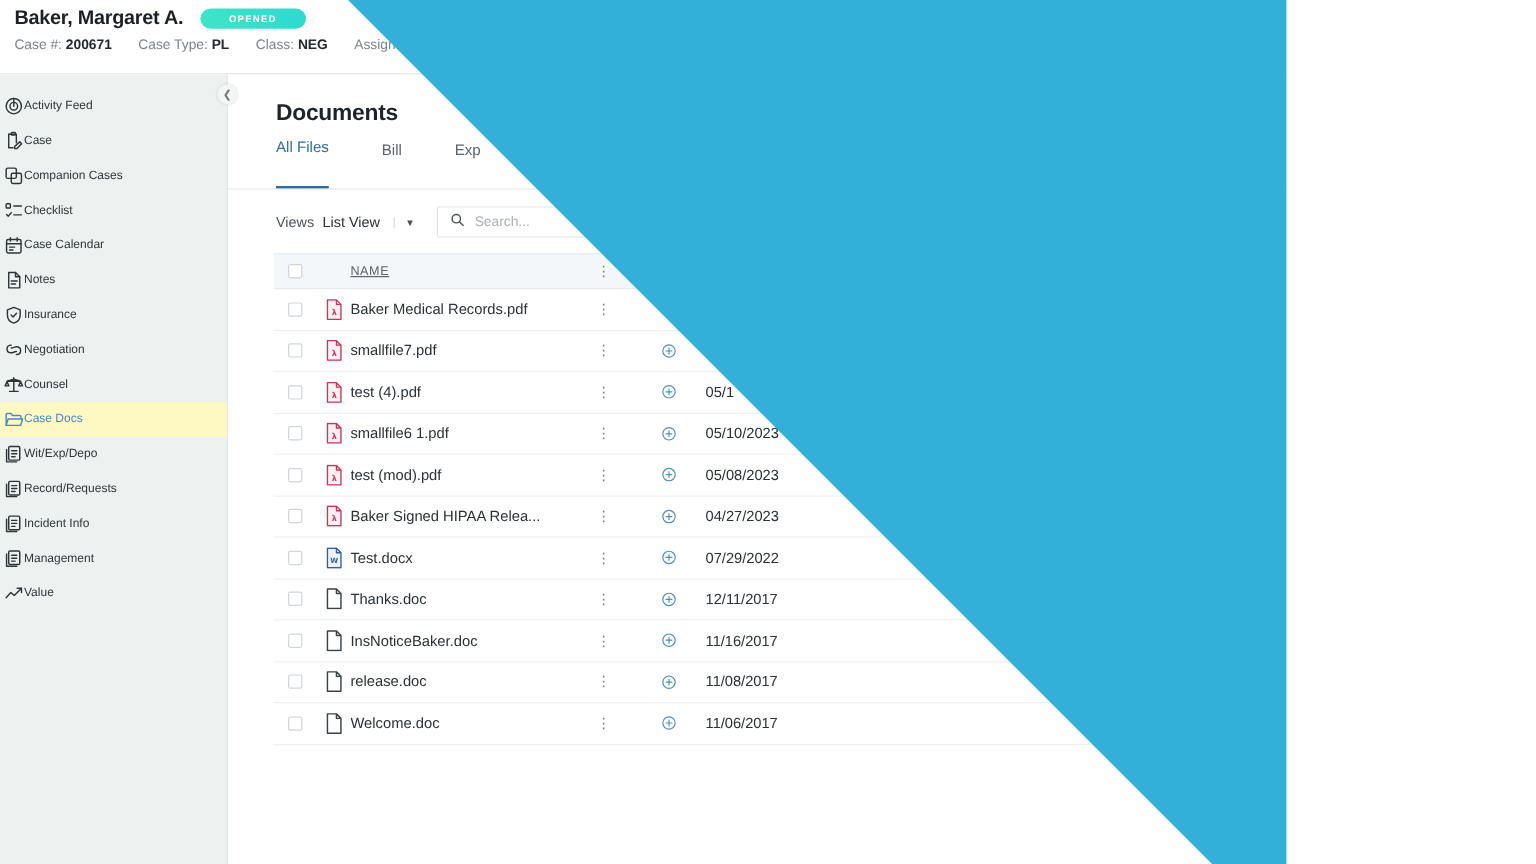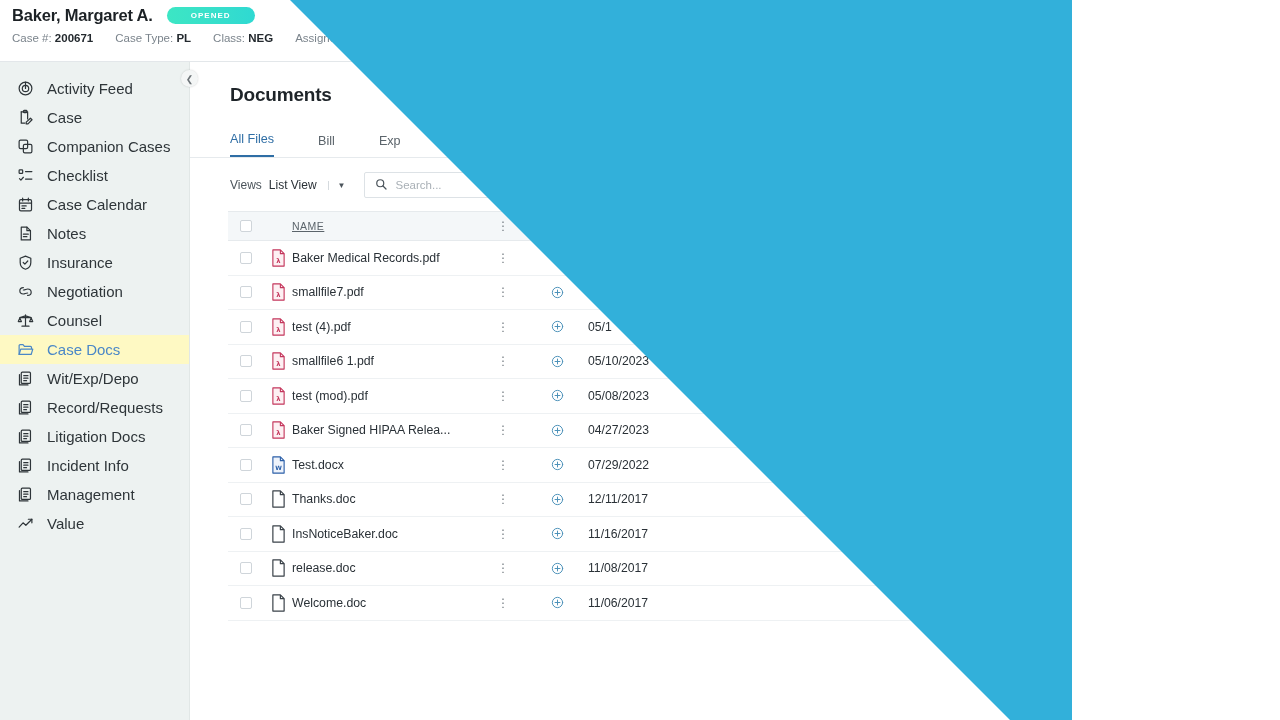--- a/index.html
+++ b/index.html
@@ -28,42 +28,42 @@
   .meta-row { display: flex; align-items: center; gap: 22px; padding: 7px 0 0 12px; font-size: 11.5px; color: #7b848c; white-space: nowrap; }
   .meta-row .mv { color: #23292e; font-weight: bold; }
 
   
   .sidebar {
     position: absolute; top: 62px; left: 0; width: 190px; height: 658px;
     background: #edf2f1; border-right: 1px solid #e1e7e6;
     padding-top: 12px; z-index: 2;
   }
   .nav-item {
-    display: flex; align-items: center; gap: 13px;
-    height: 29px; padding-left: 16px; cursor: pointer;
-    font-size: 15px; color: #2e3539;
+    display: flex; align-items: center; 
+    height: 29px; padding-left: 2px; cursor: pointer;
+    font-size: 10px; color: #2e3539;
   }
   .nav-item .ico { width: 18px; height: 18px; flex: 0 0 18px; display: flex; align-items: center; justify-content: center; }
   .nav-item .ico svg { width: 17px; height: 17px; display: block; }
   .nav-item.active { background: #fef9c3; }
   .nav-item.active .lbl { color: #4a87c7; }
   .nav-item.active .ico svg { stroke: #4a87c7; fill: none; }
   .collapse-handle {
     position: absolute; top: 70px; left: 181px; width: 17px; height: 17px;
     border-radius: 50%; background: #f4f6f6; box-shadow: 0 0 2px rgba(0,0,0,.18);
     display: flex; align-items: center; justify-content: center;
     font-size: 9px; color: #6d7478; cursor: pointer; z-index: 4;
   }
 
   
   .main { position: absolute; top: 62px; left: 190px; width: 1090px; height: 658px; background: #ffffff; z-index: 1; }
   .page-title { font-size: 19px; font-weight: bold; color: #1e2429; padding: 22px 0 0 40px; letter-spacing: -0.2px; }
 
   .tabs { display: flex; align-items: flex-end; gap: 44px; padding: 22px 0 0 40px; border-bottom: 1px solid #e6eaed; height: 52px; }
-  .tab { font-size: 12.6px; color: #5b646b; padding-bottom: 9px; cursor: pointer; }
+  .tab { font-size: 12.6px; color: #5b646b; padding-bottom: 25px; cursor: pointer; }
   .tab.active { color: #2f6ea5; border-bottom: 2.5px solid #2f6ea5; font-weight: normal; }
 
   .toolbar { display: flex; align-items: center; padding: 14px 0 0 40px; gap: 0; }
   .views-ctl {
     display: flex; align-items: center; gap: 7px; font-size: 12px; color: #4b545b;
     padding-right: 10px; cursor: pointer;
   }
   .views-ctl .vv { color: #2a3137; }
   .views-ctl .caret { margin-left: 4px; border-left: 1px solid #d5dade; padding-left: 9px; font-size: 8px; color: #4b545b; }
   .search-wrap {
@@ -239,30 +239,20 @@
         <span class="lbl">Record/Requests</span>
       </div>
       <div class="nav-item">
         <span class="ico">
           <svg viewBox="0 0 24 24" fill="none" stroke="#2e3539" stroke-width="1.7" stroke-linecap="round" stroke-linejoin="round">
             <rect x="6" y="3" width="13" height="16" rx="1.5"></rect>
             <path d="M3.5 6.5V21h12"></path>
             <path d="M9.5 8h6M9.5 11.5h6M9.5 15h4"></path>
           </svg>
         </span>
-        <span class="lbl">Litigation Docs</span>
-      </div>
-      <div class="nav-item">
-        <span class="ico">
-          <svg viewBox="0 0 24 24" fill="none" stroke="#2e3539" stroke-width="1.7" stroke-linecap="round" stroke-linejoin="round">
-            <rect x="6" y="3" width="13" height="16" rx="1.5"></rect>
-            <path d="M3.5 6.5V21h12"></path>
-            <path d="M9.5 8h6M9.5 11.5h6M9.5 15h4"></path>
-          </svg>
-        </span>
         <span class="lbl">Incident Info</span>
       </div>
       <div class="nav-item">
         <span class="ico">
           <svg viewBox="0 0 24 24" fill="none" stroke="#2e3539" stroke-width="1.7" stroke-linecap="round" stroke-linejoin="round">
             <rect x="6" y="3" width="13" height="16" rx="1.5"></rect>
             <path d="M3.5 6.5V21h12"></path>
             <path d="M9.5 8h6M9.5 11.5h6M9.5 15h4"></path>
           </svg>
         </span>

